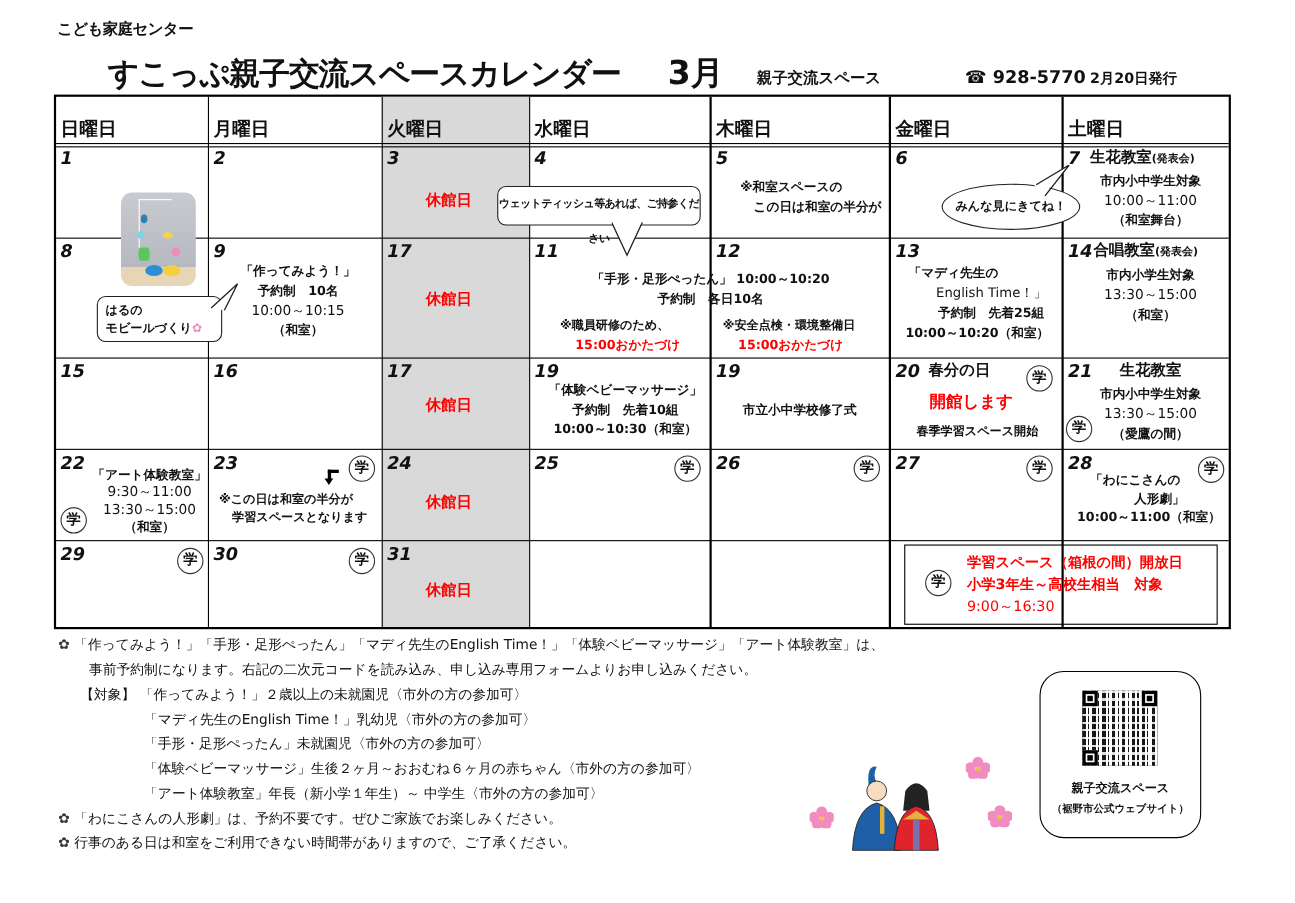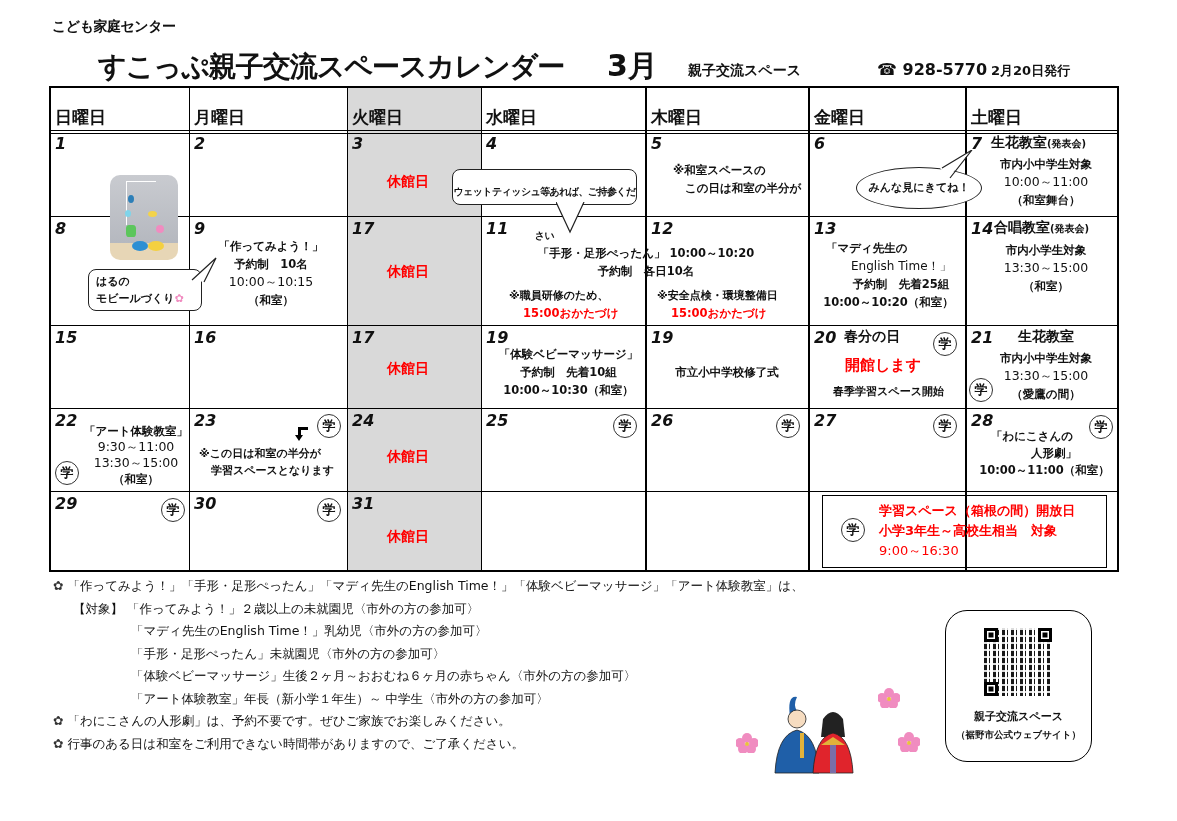--- a/index.html
+++ b/index.html
@@ -208,41 +208,42 @@
 </div>
 
 <div class="bubble" style="left:88px;top:269px;width:114px;height:42px;padding:3px 7px;box-sizing:border-box;line-height:17px">
   <div>はるの</div>
   <div><span>モビールづくり</span><span style="color:#f08cc0">✿</span></div>
 </div>
 <svg class="abs" style="left:190px;top:256px" width="30" height="28">
   <polyline points="2,24 26,2 14,26" fill="#fff" stroke="#222" stroke-width="1.2"></polyline>
 </svg>
 
-<div class="bubble" style="left:452px;top:169px;width:183px;height:34px;line-height:44px;text-align:center;font-size:10px;letter-spacing:-0.6px">ウェットティッシュ等あれば、ご持参ください</div>
+<div class="bubble" style="left:452px;top:169px;width:183px;height:34px;line-height:32px;text-align:center;font-size:10px;letter-spacing:-0.6px">ウェットティッシュ等あれば、ご持参ください</div>
 <svg class="abs" style="left:556px;top:202px" width="40" height="32">
   <polygon points="0,0 28,0 14,30" fill="#fff"></polygon>
   <polyline points="0,0 14,30 28,0" fill="none" stroke="#222" stroke-width="1.2"></polyline>
 </svg>
 
 <div class="ellipse" style="left:856px;top:167px;width:124px;height:40px;line-height:40px">みんな見にきてね！</div>
 <svg class="abs" style="left:940px;top:150px" width="36" height="32">
   <polygon points="0,18 32,0 8,28" fill="#fff"></polygon>
   <polyline points="2,18 32,0 10,28" fill="none" stroke="#222" stroke-width="1.2"></polyline>
 </svg>
 
 <div class="study-box">
   <div class="gaku" style="left:18px;top:22px">学</div>
   <div class="abs red" style="left:56px;top:6px;font-size:13px;font-weight:bold;white-space:nowrap">学習スペース（箱根の間）開放日</div>
   <div class="abs red" style="left:56px;top:26px;font-size:13px;font-weight:bold;white-space:nowrap">小学3年生～高校生相当　対象</div>
   <div class="abs red" style="left:56px;top:46px;font-size:13px;white-space:nowrap">9:00～16:30</div>
 </div>
 
 <div class="notes" style="left:53px;top:575px;font-weight:normal">
   <div><span style="color:#333;margin-right:4px">✿</span><span>「作ってみよう！」「手形・足形ぺったん」「マディ先生のEnglish Time！」「体験ベビーマッサージ」「アート体験教室」は、</span></div>
+  <div style="padding-left:28px">事前予約制になります。右記の二次元コードを読み込み、申し込み専用フォームよりお申し込みください。</div>
   <div style="padding-left:20px"><span>【対象】</span> <span>「作ってみよう！」２歳以上の未就園児〈市外の方の参加可〉</span></div>
   <div style="padding-left:78px">「マディ先生のEnglish Time！」乳幼児〈市外の方の参加可〉</div>
   <div style="padding-left:78px">「手形・足形ぺったん」未就園児〈市外の方の参加可〉</div>
   <div style="padding-left:78px">「体験ベビーマッサージ」生後２ヶ月～おおむね６ヶ月の赤ちゃん〈市外の方の参加可〉</div>
   <div style="padding-left:78px">「アート体験教室」年長（新小学１年生）～ 中学生〈市外の方の参加可〉</div>
   <div><span style="color:#333;margin-right:4px">✿</span><span>「わにこさんの人形劇」は、予約不要です。ぜひご家族でお楽しみください。</span></div>
   <div><span style="color:#333;margin-right:4px">✿</span><span>行事のある日は和室をご利用できない時間帯がありますので、ご了承ください。</span></div>
 </div>
 
 <svg class="abs" style="left:735px;top:675px" width="200" height="100">

